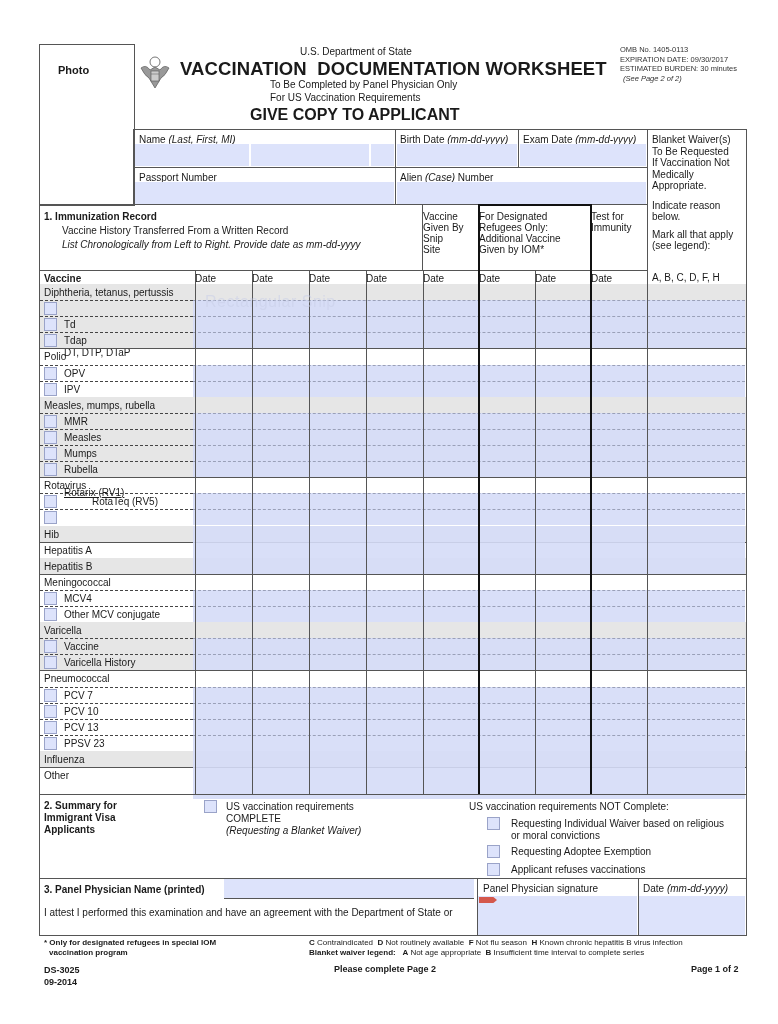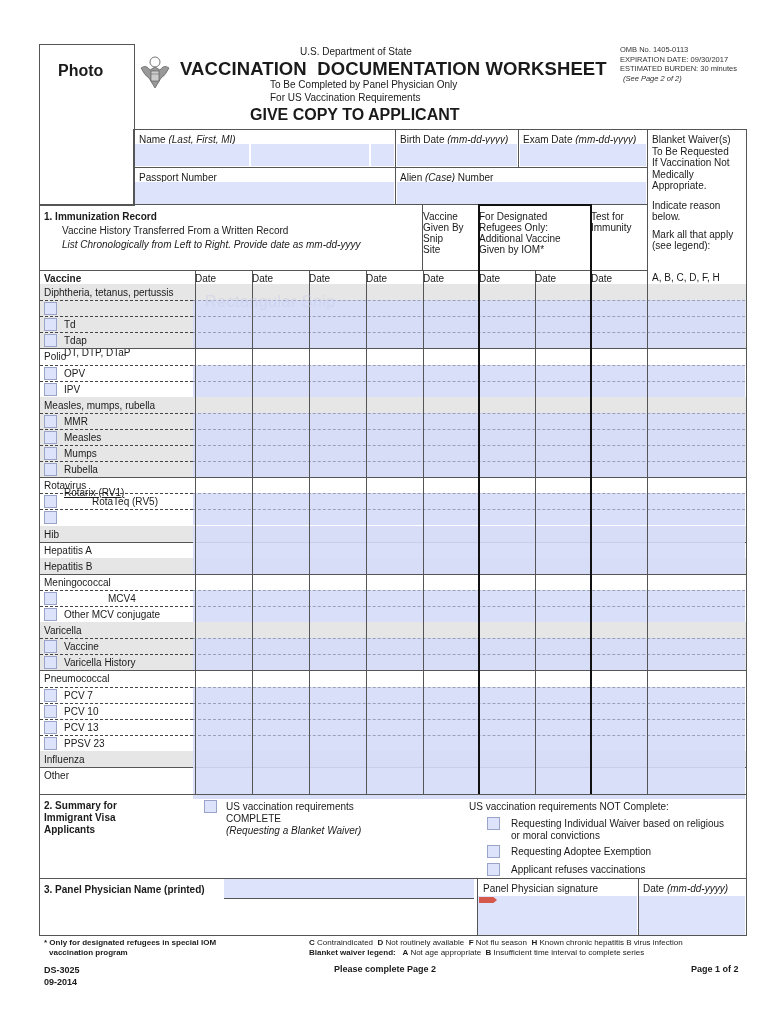--- a/index.html
+++ b/index.html
@@ -18,21 +18,21 @@
   .hdash-l { position:absolute; height:0; border-top:1px dashed #9aa0b8; }
   .cbox { position:absolute; width:11px; height:11px; background:#dde3fb; border:1px solid #9aa3c8; }
   .grp-bg-gray { position:absolute; background:#e6e6e6; }
   .row-fill { position:absolute; background:#d5dcf7; opacity:0.9; }
   .watermark { position:absolute; color:#c9cfe8; font-size:16px; opacity:0.55; left:205px; top:293px; letter-spacing:0.5px; pointer-events:none; }
 </style>
 </head>
 <body>
 
 <div class="abs b" style="left:39px;top:44px;width:94px;height:160px;">
-  <div class="abs txt bold" style="left:18px;top:20px;font-size:16px;">Photo</div>
+  <div class="abs txt bold" style="left:18px;top:20px;font-size:11px;">Photo</div>
 </div>
 
 <div class="abs" style="left:138px;top:54px;width:34px;height:38px;">
   <svg width="34" height="38" viewBox="0 0 34 38">
     <circle cx="17" cy="8" r="5" fill="none" stroke="#777" stroke-width="1"></circle>
     <path d="M3 14 Q8 10 12 16 L17 13 L22 16 Q26 10 31 14 Q27 22 23 24 L17 34 L11 24 Q7 22 3 14 Z" fill="#999" stroke="#666" stroke-width="0.8"></path>
     <rect x="13" y="17" width="8" height="10" fill="#ccc" stroke="#555" stroke-width="0.6"></rect>
     <line x1="13" y1="20" x2="21" y2="20" stroke="#555" stroke-width="0.5"></line>
   </svg>
 </div>
@@ -205,21 +205,21 @@
     <div class="hline" style="left: 39px; top: 557.7px; width: 708px;"></div>
     <div class="grp-bg-gray" style="left: 40px; top: 557.7px; width: 706px; height: 16.1px;"></div>
     <div class="abs txt" style="left: 44px; top: 560.7px;">Hepatitis B</div>
     <div class="row-fill" style="left: 193px; top: 557.7px; width: 552px; height: 16.1px;"></div>
     <div class="hline" style="left: 39px; top: 573.8px; width: 708px;"></div>
     <div class="abs txt" style="left: 44px; top: 576.8px;">Meningococcal</div>
     <div class="row-fill" style="left: 193px; top: 589.9px; width: 552px; height: 32.2px;"></div>
     <div class="hdash" style="left: 40px; top: 589.9px; width: 153px;"></div>
     <div class="hdash-l" style="left: 193px; top: 589.9px; width: 552px;"></div>
     <div class="cbox" style="left: 44px; top: 591.9px;"></div>
-    <div class="abs txt" style="left: 64px; top: 592.9px; margin-left: 44px;">MCV4</div>
+    <div class="abs txt" style="left: 64px; top: 592.9px;">MCV4</div>
     <div class="hdash" style="left: 40px; top: 606px; width: 153px;"></div>
     <div class="hdash-l" style="left: 193px; top: 606px; width: 552px;"></div>
     <div class="cbox" style="left: 44px; top: 608px;"></div>
     <div class="abs txt" style="left: 64px; top: 609px;">Other MCV conjugate</div>
     <div class="hline" style="left: 39px; top: 622.1px; width: 708px;"></div>
     <div class="grp-bg-gray" style="left: 40px; top: 622.1px; width: 706px; height: 48.3px;"></div>
     <div class="abs txt" style="left: 44px; top: 625.1px;">Varicella</div>
     <div class="row-fill" style="left: 193px; top: 638.2px; width: 552px; height: 32.2px;"></div>
     <div class="hdash" style="left: 40px; top: 638.2px; width: 153px;"></div>
     <div class="hdash-l" style="left: 193px; top: 638.2px; width: 552px;"></div>
@@ -299,20 +299,21 @@
 <div class="vline" style="left:477px;top:878px;height:58px;"></div>
 <div class="abs txt" style="left:483px;top:883px;">Panel Physician signature</div>
 <div class="abs field" style="left:478px;top:896px;width:159px;height:39px;"></div>
 <div class="abs" style="left:479px;top:897px;width:18px;height:6px;background:#d4584c;clip-path:polygon(0 0,80% 0,100% 50%,80% 100%,0 100%);"></div>
 <div class="vline" style="left:638px;top:878px;height:58px;"></div>
 <div class="abs txt" style="left:643px;top:883px;">
   <span>Date </span><span class="ital">(mm-dd-yyyy)</span>
 </div>
 <div class="abs field" style="left:639px;top:896px;width:106px;height:39px;"></div>
 <div class="abs txt" style="left:44px;top:907px;line-height:12px;">
+  <div>I attest I performed this examination and have an agreement with the Department of State or</div>
 </div>
 <div class="hline" style="left:39px;top:935px;width:708px;"></div>
 
 <div class="abs bold" style="left:44px;top:938px;font-size:8px;line-height:10px;">
   <div>* Only for designated refugees in special IOM</div>
   <div style="padding-left:5px;">vaccination program</div>
 </div>
 <div class="abs" style="left:309px;top:938px;font-size:8px;line-height:10px;white-space:nowrap;">
   <div>
     <b>C</b> <span>Contraindicated</span>&nbsp;

